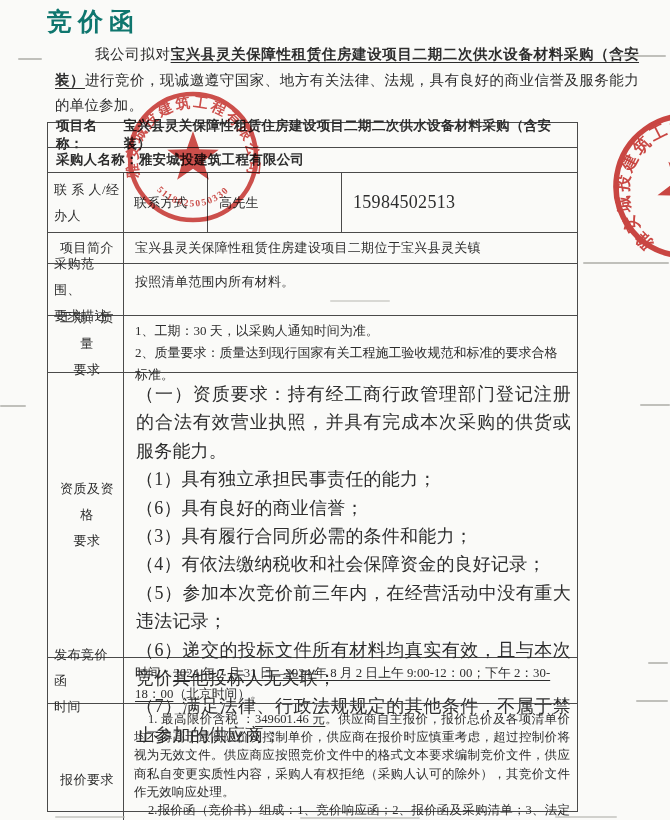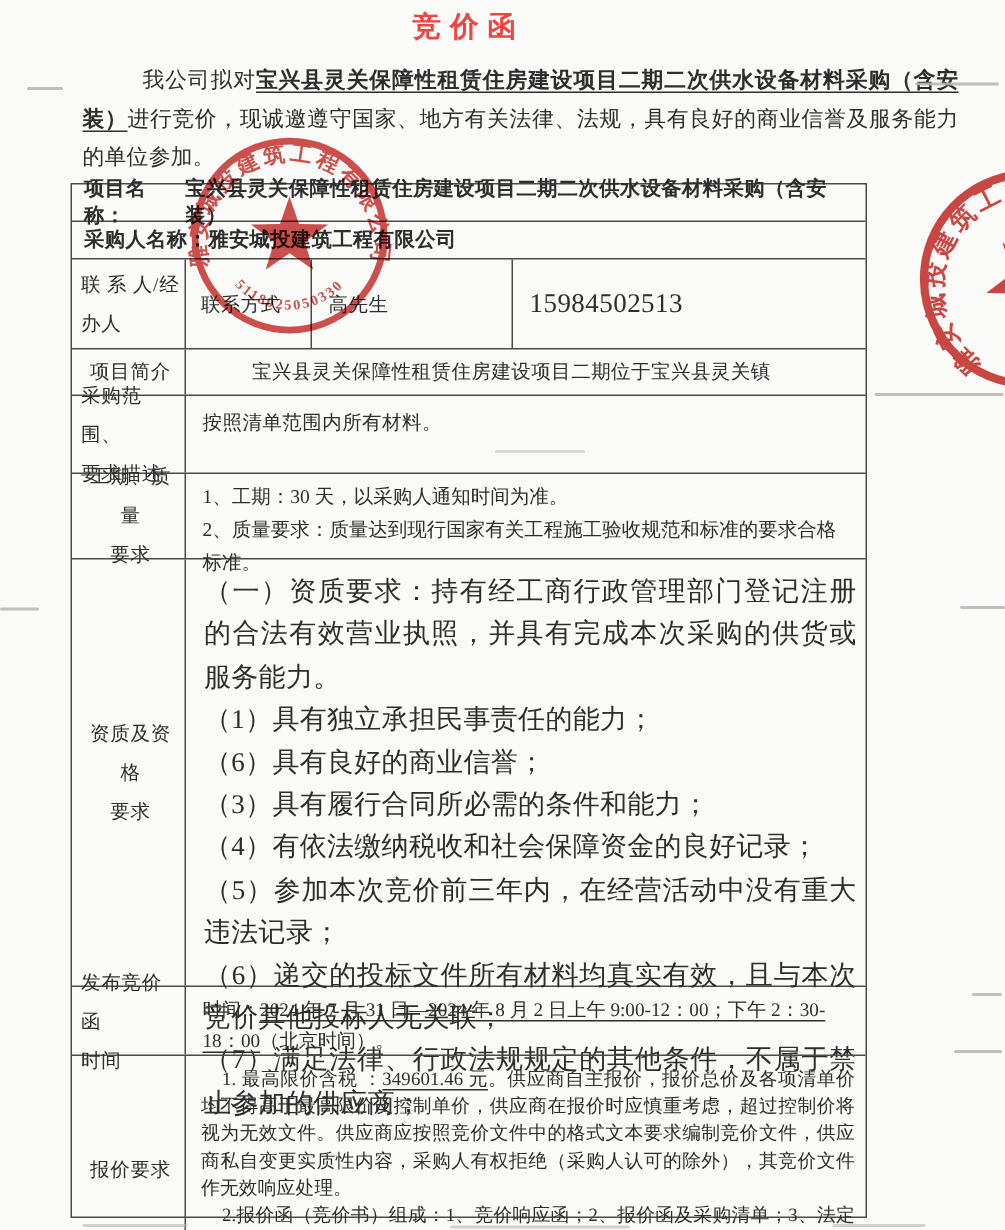--- a/index.html
+++ b/index.html
@@ -14,23 +14,23 @@
     position:relative;
     width:670px;height:820px;
     background:var(--paper);
     overflow:hidden;
     font-family:"Liberation Serif","DejaVu Serif",serif;
     color:var(--ink);
   }
   
   .doc-title{
     position:absolute;left:47px;top:5px;width:531px;
-    text-align:center;
-    font-size:19px;font-weight:bold;letter-spacing:6px;
-    color:#ef4444;
+    text-align:left;
+    font-size:25px;font-weight:bold;letter-spacing:6px;
+    color:#0f766e;
   }
   .intro{
     position:absolute;left:55px;top:42px;width:584px;
     font-size:14.5px;line-height:25.5px;
     text-indent:40px;
     text-align:justify;
     letter-spacing:0.2px;
   }
   .intro .u-bold{
     font-weight:bold;
@@ -55,21 +55,21 @@
     justify-content:center;text-align:center;
     font-size:13px;line-height:26px;
     letter-spacing:0.5px;
   }
   .lbl.left{justify-content:flex-start;text-align:left;}
   .val{flex:1 1 auto;padding:2px 8px 2px 11px;letter-spacing:0.3px;}
   .full{flex:1 1 auto;padding:2px 8px;font-weight:bold;font-size:13.5px;letter-spacing:0.3px;}
   .r1{height:25px;}
   .r2{height:25px;}
   .r3{height:60px;}
-  .r4{height:31px;gap:33px;}
+  .r4{height:31px;}
   .r5{height:52px;}
   .r6{height:57px;}
   .r7{height:285px;}
   .r8{height:46px;}
   .r9{flex:1 1 auto;}
   .c-name{width:134px;flex:0 0 134px;padding-left:11px;}
   .c-mlabel{width:84px;flex:0 0 84px;padding-left:10px;}
   .c-phone{font-family:"Liberation Serif","DejaVu Serif",serif;font-size:18px;}
   .lines{display:block;padding:4px 8px 2px 11px;}
   .lines p{line-height:22px;}

